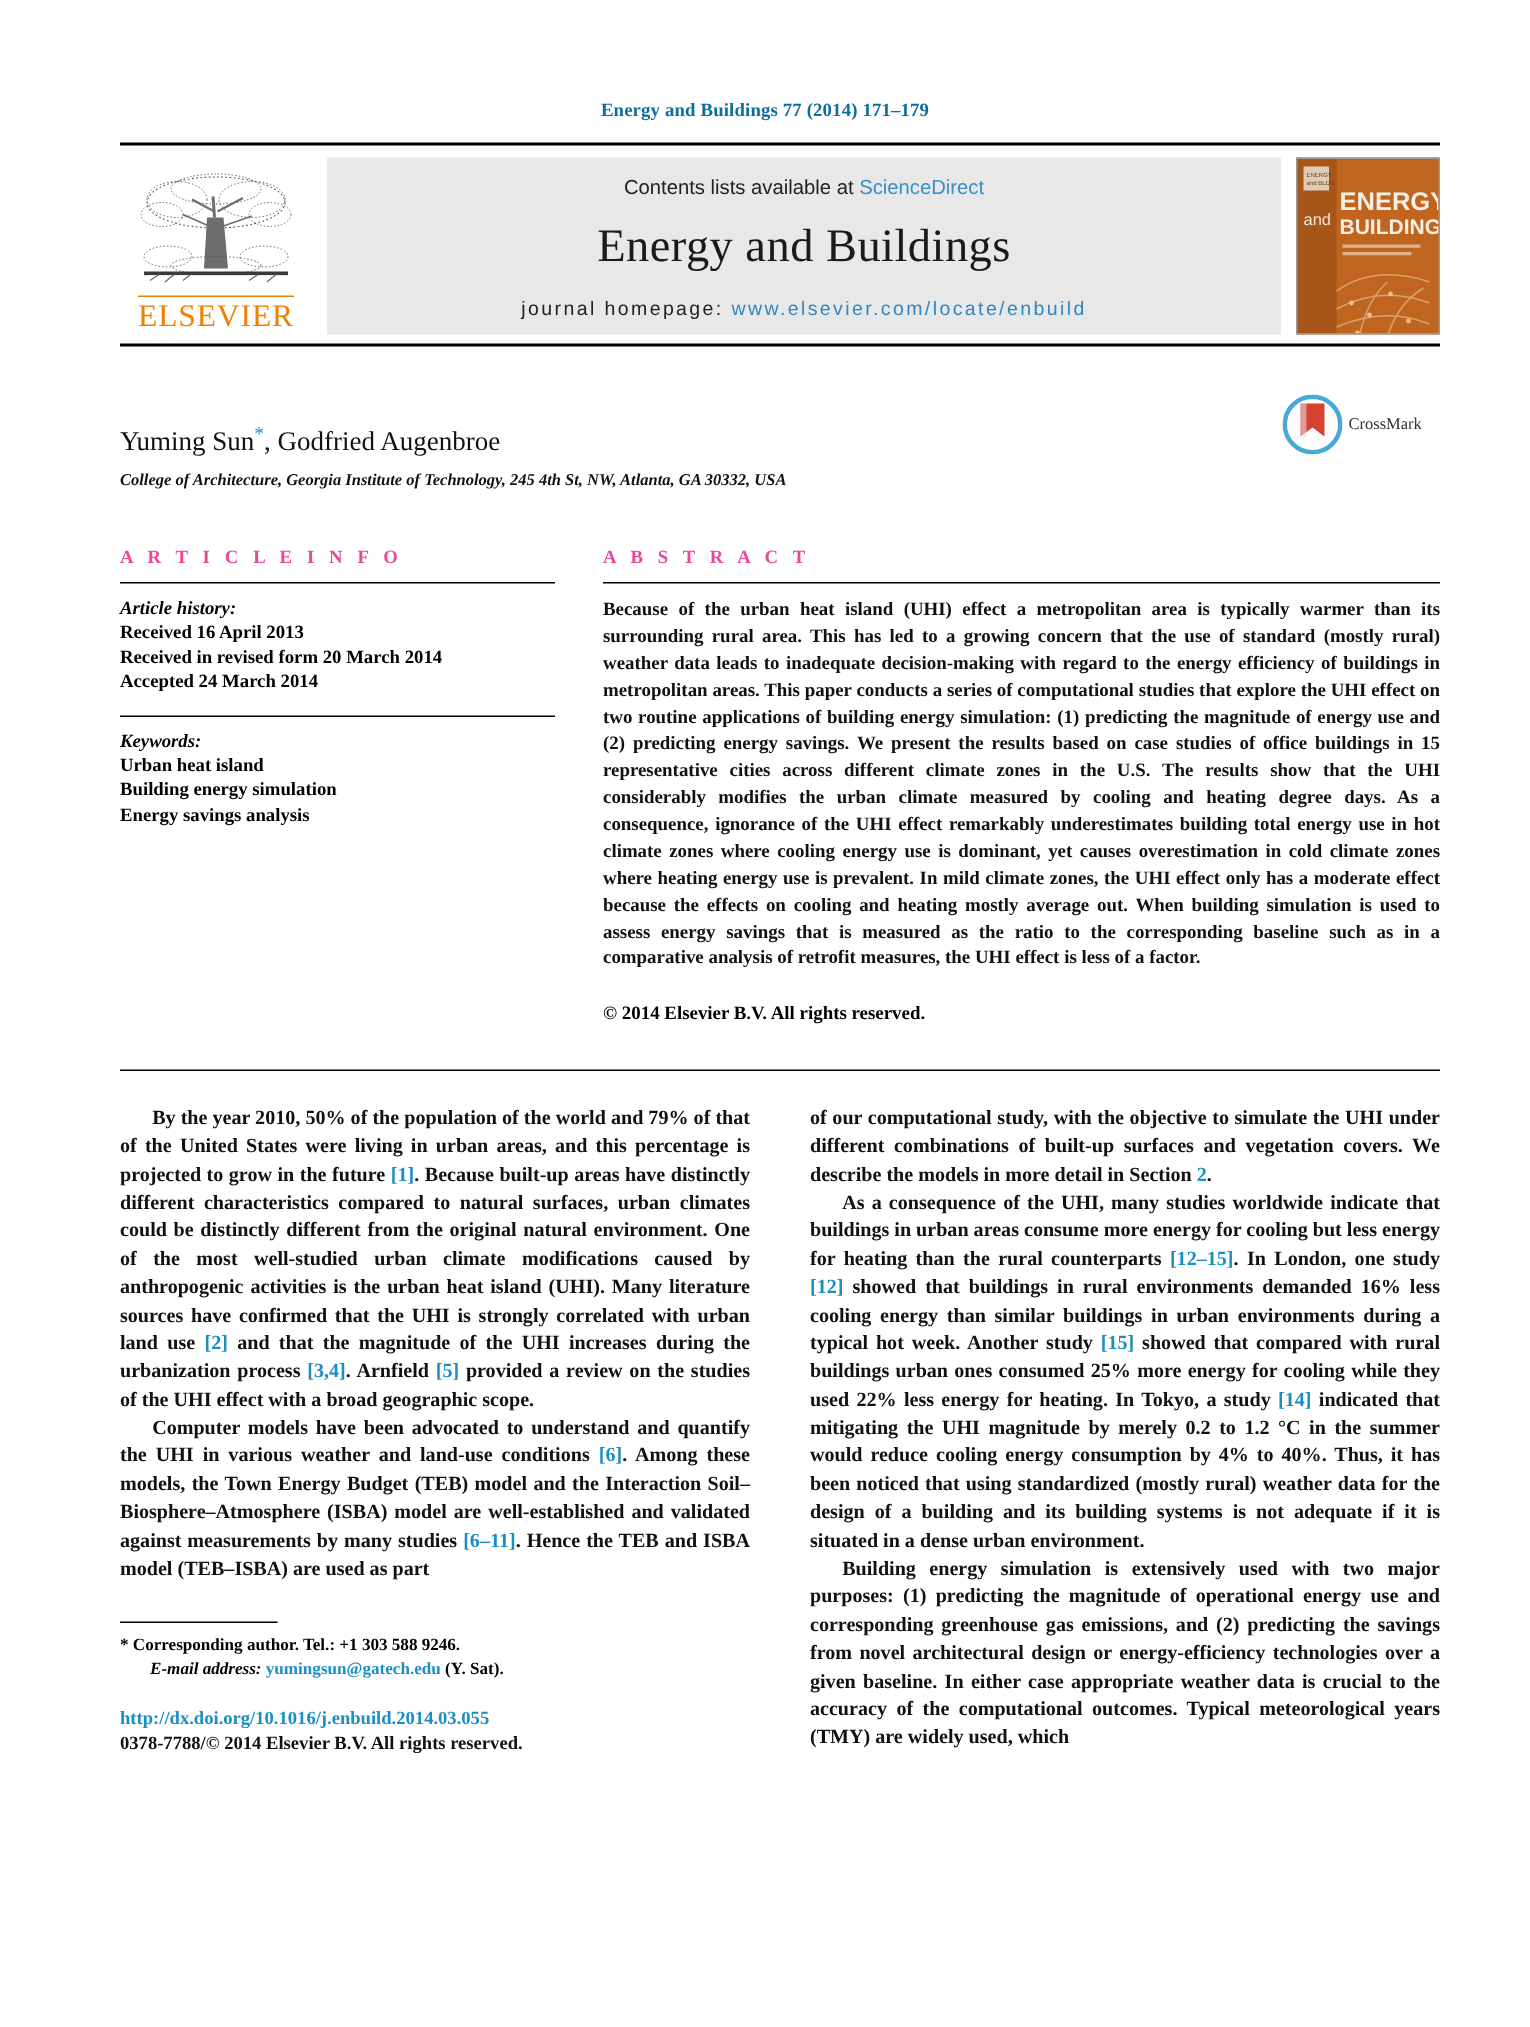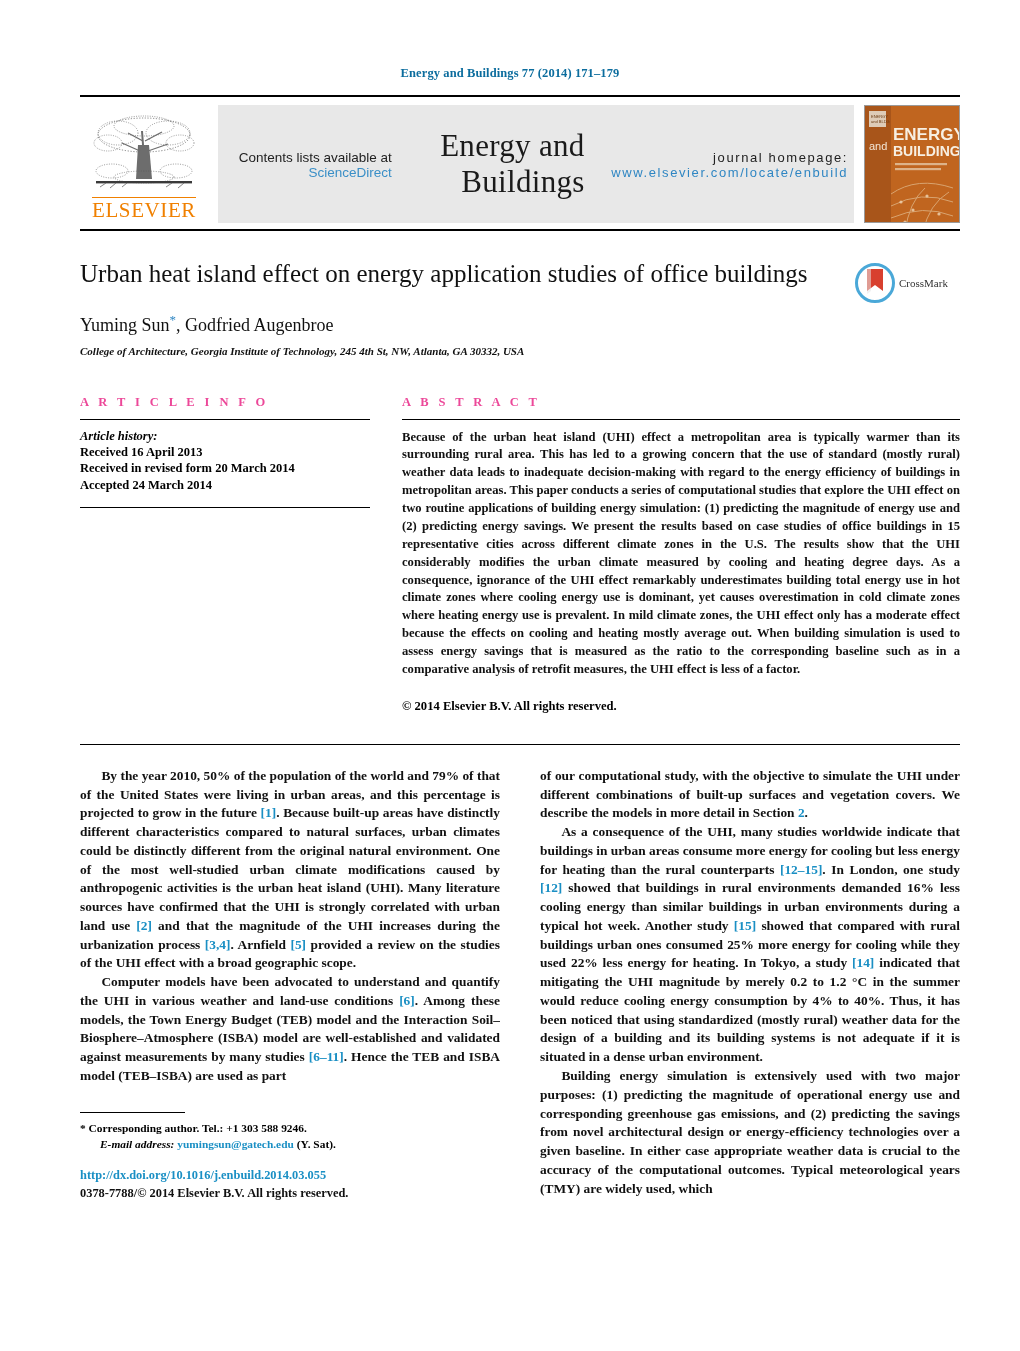--- a/index.html
+++ b/index.html
@@ -63,25 +63,24 @@
     margin-top: 2px;
     line-height: 1.05;
   }
 
   .banner {
     flex: 1 1 auto;
     background: #e8e8e8;
     margin-left: 10px;
     margin-right: 10px;
     display: flex;
-    flex-direction: row;
+    flex-direction: column;
     justify-content: space-between;
     align-items: center;
     padding: 12px 6px 10px 6px;
-    text-align: right;
   }
   .banner .contents-line {
     font-family: "Liberation Sans", sans-serif;
     font-size: 13.5px;
     color: #222;
   }
   .banner .contents-line .sd-link {
     color: #3a8fc7;
   }
   .banner .journal-name {
@@ -350,21 +349,20 @@
           <circle cx="40" cy="116" r="1.6"></circle>
         </g>
       </svg>
     </div>
 
   </div>
   <div class="masthead-rule"></div>
 
   <div class="title-area">
     <div class="title-left">
-      <h1 class="article-title">Urban heat island effect on energy application studies of office buildings</h1>
       <div class="authors">
         <span>Yuming Sun</span><span class="star">*</span><span>, Godfried Augenbroe</span>
       </div>
       <div class="affiliation">College of Architecture, Georgia Institute of Technology, 245 4th St, NW, Atlanta, GA 30332, USA</div>
     </div>
     <div class="crossmark">
       <svg width="40" height="40" viewBox="0 0 40 40">
         <circle cx="20" cy="20" r="18.5" fill="none" stroke="#4aa8d8" stroke-width="3"></circle>
         <path d="M12 6 h16 v22 l-8 -6 l-8 6 Z" fill="#d8402f"></path>
         <path d="M12 6 h4 v22 l-4 3 Z" fill="#e8e8e8" opacity="0.55"></path>
@@ -381,20 +379,26 @@
 
       <div class="info-block">
         <div class="hist-label">Article history:</div>
         <div class="hist-line">Received 16 April 2013</div>
         <div class="hist-line">Received in revised form 20 March 2014</div>
         <div class="hist-line">Accepted 24 March 2014</div>
       </div>
 
       <div class="hr-mid"></div>
 
+      <div class="info-block">
+        <div class="kw-label">Keywords:</div>
+        <div class="kw-line">Urban heat island</div>
+        <div class="kw-line">Building energy simulation</div>
+        <div class="kw-line">Energy savings analysis</div>
+      </div>
     </div>
 
     <div class="col-abstract">
       <div class="sec-head">A B S T R A C T</div>
       <div class="hr-thin"></div>
       <div class="abstract-body">Because of the urban heat island (UHI) effect a metropolitan area is typically warmer than its surrounding rural area. This has led to a growing concern that the use of standard (mostly rural) weather data leads to inadequate decision-making with regard to the energy efficiency of buildings in metropolitan areas. This paper conducts a series of computational studies that explore the UHI effect on two routine applications of building energy simulation: (1) predicting the magnitude of energy use and (2) predicting energy savings. We present the results based on case studies of office buildings in 15 representative cities across different climate zones in the U.S. The results show that the UHI considerably modifies the urban climate measured by cooling and heating degree days. As a consequence, ignorance of the UHI effect remarkably underestimates building total energy use in hot climate zones where cooling energy use is dominant, yet causes overestimation in cold climate zones where heating energy use is prevalent. In mild climate zones, the UHI effect only has a moderate effect because the effects on cooling and heating mostly average out. When building simulation is used to assess energy savings that is measured as the ratio to the corresponding baseline such as in a comparative analysis of retrofit measures, the UHI effect is less of a factor.</div>
       <div class="copyright">© 2014 Elsevier B.V. All rights reserved.</div>
     </div>
 
   </div>

